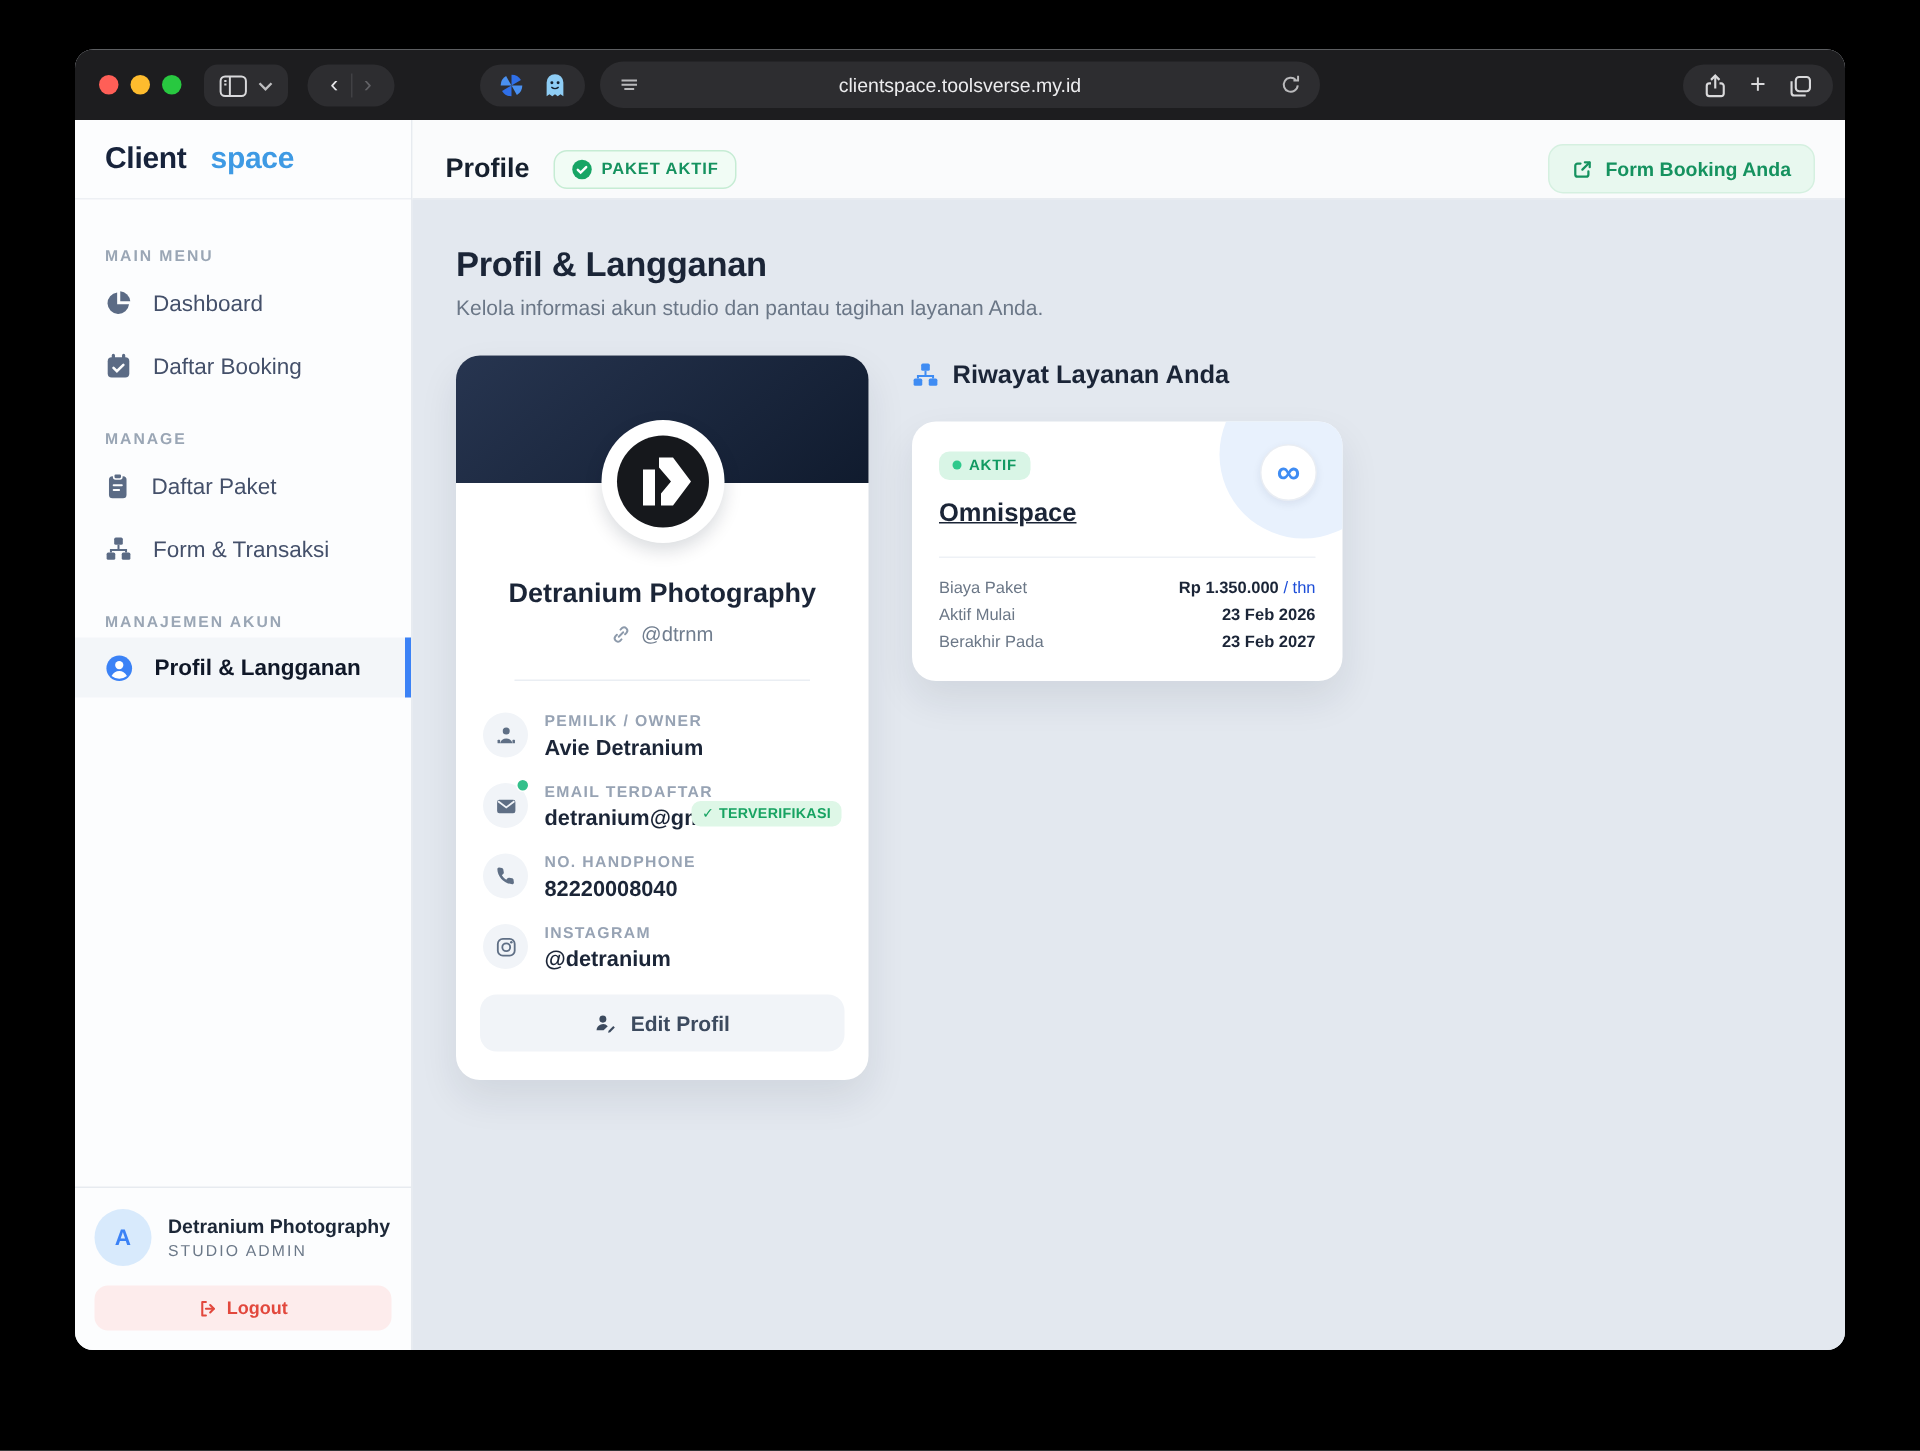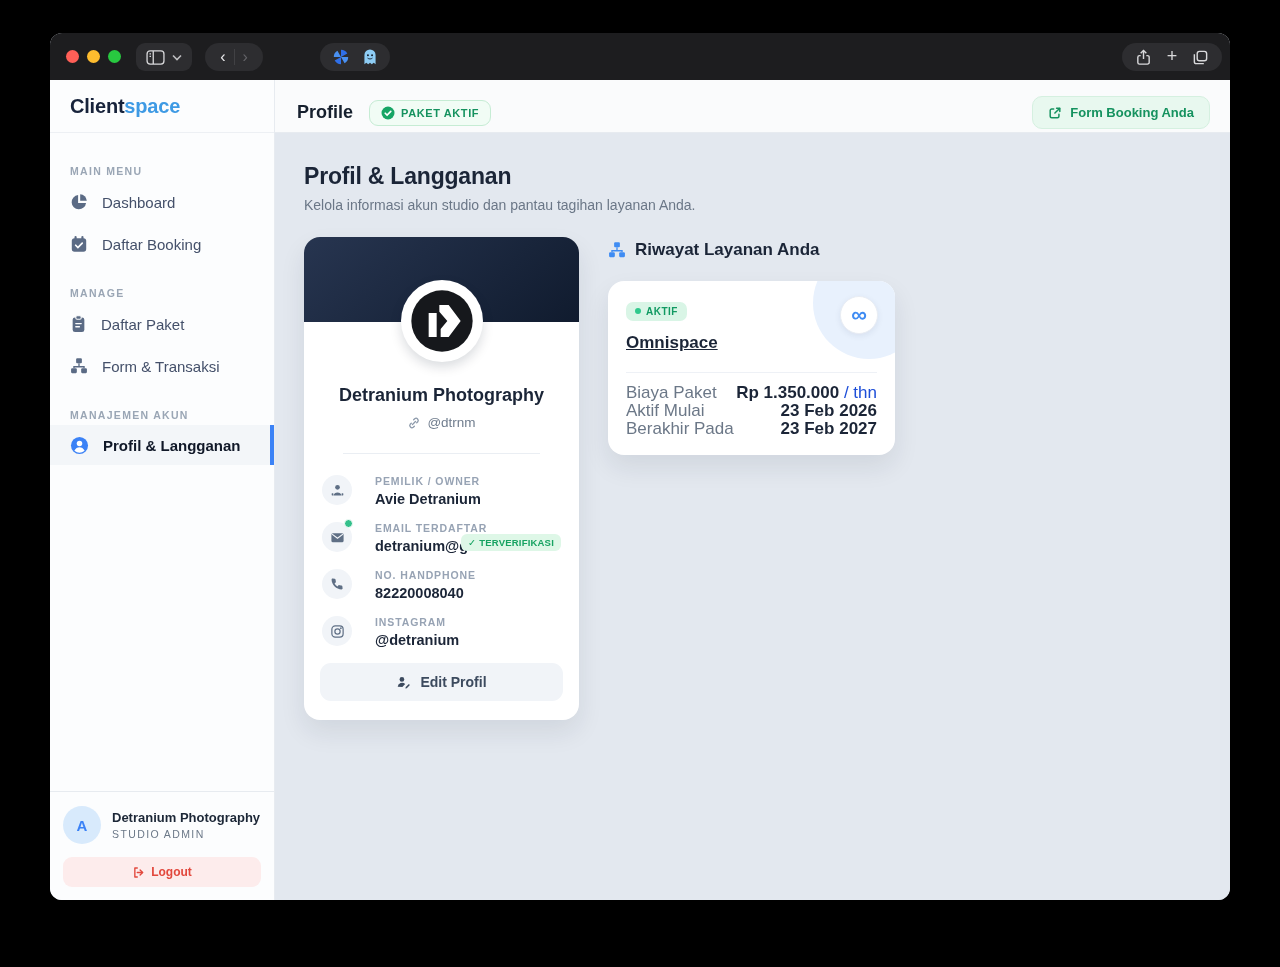--- a/index.html
+++ b/index.html
@@ -27,21 +27,21 @@
   .grp-right { left:1072px; width:100px; border-radius:14px; gap:15px; }
   .plus-glyph { font-size:18px; color:#d9d9db; line-height:1; margin-top:-2px; }
 
   
   .app { flex:1; display:flex; min-height:0; }
 
   
   .sidebar { width:225px; background:#fcfdfe; border-right:1px solid #e7ebf0; display:flex; flex-direction:column; }
   .logo-area { flex:0 0 53px; border-bottom:1px solid #edf0f4; display:flex; align-items:center; padding-left:20px;
                font-size:20px; font-weight:bold; letter-spacing:-0.2px; }
-  .logo-dark { color:#17233b; } .logo-blue { color:#3e9ae4; }
+  .logo-dark { color:#17233b; } .logo-blue { color:#3e9ae4;padding-left:16px; }
   .nav { flex:1; padding-top:10px; }
   .nav-label { font-size:10.5px; font-weight:bold; color:#9aa6b5; letter-spacing:1.3px; margin:22px 0 4px 20px; }
   .nav-item { display:flex; align-items:center; gap:14px; padding:0 20px; height:42px; font-size:15px; color:#44506a; cursor:pointer; }
   .nav-item .nico { color:#5b6b85; display:flex; }
   .nav-item.active { background:#f3f6f9; border-right:4px solid #3b82f6; font-weight:bold; color:#101828; height:40px; margin-top:2px; }
   .user-area { border-top:1px solid #e7ebf0; padding:14px 13px 13px; }
   .user-row { display:flex; gap:11px; align-items:center; }
   .avatar { width:38px; height:38px; border-radius:50%; background:#d8eafc; color:#3b82f6; font-weight:bold;
             font-size:15px; display:flex; align-items:center; justify-content:center; }
   .user-name { font-size:13px; font-weight:bold; color:#1c2737; }
@@ -69,21 +69,21 @@
 
   
   .profile-card { width:275px; background:#fff; border-radius:16px; box-shadow:0 12px 26px rgba(22,34,56,.09); }
   .pc-header { height:85px; background:linear-gradient(140deg,#273550,#101b2e); border-radius:16px 16px 0 0; }
   .pc-avatar { width:82px; height:82px; border-radius:50%; background:#fff; margin:-42px auto 0;
                display:flex; align-items:center; justify-content:center; box-shadow:0 5px 12px rgba(10,20,40,.15); position:relative; }
   .pc-name { text-align:center; font-size:18px; font-weight:800; color:#1b2537; margin-top:23px; }
   .pc-handle { display:flex; justify-content:center; align-items:center; gap:6px; margin-top:9px; color:#707d8e; font-size:13.5px; }
   .pc-divider { width:197px; height:1px; background:#eaeef3; margin:23px auto 0; }
   .pc-fields { padding:21px 18px 0; }
-  .pc-field { display:flex; gap:23px; margin-bottom:15px; position:relative; }
+  .pc-field { display:flex; gap:11px; margin-bottom:15px; position:relative; }
   .f-icon { width:30px; height:30px; border-radius:50%; background:#f1f4f8; color:#5f6f85;
             display:flex; align-items:center; justify-content:center; flex:0 0 30px; position:relative; }
   .f-label { font-size:10.5px; font-weight:bold; color:#97a3b4; letter-spacing:0.9px; }
   .f-value { font-size:14.5px; font-weight:bold; color:#1b2537; margin-top:4px; white-space:nowrap; }
   .dot-green { position:absolute; top:-3px; right:-1px; width:9px; height:9px; border-radius:50%; background:#34c08b; border:1.5px solid #fff; }
   .badge-verified { position:absolute; right:0; bottom:3px; background:#def7e7; color:#17a362; border-radius:6px;
                     padding:3px 7px; font-size:9.5px; font-weight:bold; display:flex; gap:3px; align-items:center; letter-spacing:0.2px; }
   .edit-btn { margin:7px 16px 19px; width:calc(100% - 32px); height:38px; background:#f1f4f8; border:none; border-radius:11px;
               font-size:14px; font-weight:bold; color:#3c4a5e; display:flex; align-items:center; justify-content:center; gap:9px;
               font-family:inherit; cursor:pointer; }
@@ -95,21 +95,21 @@
   .svc-deco { position:absolute; top:-34px; right:-30px; width:112px; height:112px; border-radius:50%; background:#e8f1fd; }
   .badge-aktif { display:inline-flex; align-items:center; gap:5px; background:#d9f5e6; border-radius:7px; padding:4px 9px;
                  font-size:10px; font-weight:bold; color:#119a62; letter-spacing:0.5px; position:relative; z-index:2; }
   .badge-dot { width:6px; height:6px; border-radius:50%; background:#2fc98c; }
   .inf-circle { position:absolute; top:15px; right:17px; width:38px; height:38px; border-radius:50%; background:#fff;
                 border:1px solid #e9edf3; box-shadow:0 2px 6px rgba(20,40,80,.08); display:flex; align-items:center;
                 justify-content:center; color:#3f8cf3; font-size:22px; font-weight:bold; z-index:2; line-height:1; }
   .svc-name { font-size:17px; font-weight:800; color:#1b2537; margin-top:12px; position:relative; z-index:2;text-decoration:underline; }
   .svc-divider { border-top:1px solid #eef1f6; margin-top:19px; position:relative; z-index:2; }
   .svc-rows { margin-top:11px; position:relative; z-index:2; }
-  .svc-row { display:flex; justify-content:space-between; align-items:flex-end; font-size:17px; line-height:18px; }
+  .svc-row { display:flex; justify-content:space-between; align-items:flex-end; font-size:11px; line-height:18px; }
   .r-label { color:#6b7787; }
   .r-value { color:#1b2537; font-weight:bold; }
   .r-suffix { color:#1d4ed8; font-weight:normal; }
   .ic { display:block; }
 </style>
 </head>
 <body>
 
 <div class="window">
 
@@ -151,20 +151,34 @@
       <span>
         <svg class="ic" width="18" height="18" viewBox="0 0 20 20">
           <path d="M10 1.6a6.2 6.2 0 0 1 6.2 6.2V18l-2.1-1.6L12 18l-2-1.6L8 18l-2.1-1.6L3.8 18V7.8A6.2 6.2 0 0 1 10 1.6z" fill="#8ecdf5"></path>
           <circle cx="7.7" cy="8" r="1.1" fill="#16202e"></circle>
             <circle cx="12.3" cy="8" r="1.1" fill="#16202e"></circle>
           <path d="M7.3 11.2c1.6 1.3 3.8 1.3 5.4 0" stroke="#16202e" stroke-width="1" fill="none"></path>
         </svg>
       </span>
     </div>
 
+    <div class="urlbar">
+      <span>
+        <svg class="ic" width="15" height="15" viewBox="0 0 16 16" fill="none" stroke="#b9b9bb" stroke-width="1.4">
+          <path d="M2.5 5h11M2.5 8h11M4.5 11h7"></path>
+        </svg>
+      </span>
+      <span class="url-text">clientspace.toolsverse.my.id</span>
+      <span>
+        <svg class="ic" width="15" height="15" viewBox="0 0 16 16" fill="none" stroke="#b9b9bb" stroke-width="1.4">
+          <path d="M13 8.5a5 5 0 1 1-1.4-4"></path>
+            <path d="M13.2 1.6v3.3H9.9"></path>
+        </svg>
+      </span>
+    </div>
 
     <div class="tb-group grp-right">
       <span>
         <svg class="ic" width="17" height="17" viewBox="0 0 18 18" fill="none" stroke="#d9d9db" stroke-width="1.5">
           <path d="M6 7H4.8A1.8 1.8 0 0 0 3 8.8v5.4A1.8 1.8 0 0 0 4.8 16h8.4a1.8 1.8 0 0 0 1.8-1.8V8.8A1.8 1.8 0 0 0 13.2 7H12"></path>
           <path d="M9 1.8V10.5"></path>
             <path d="M6 4.5l3-3 3 3"></path>
         </svg>
       </span>
       <span class="plus-glyph">+</span>

